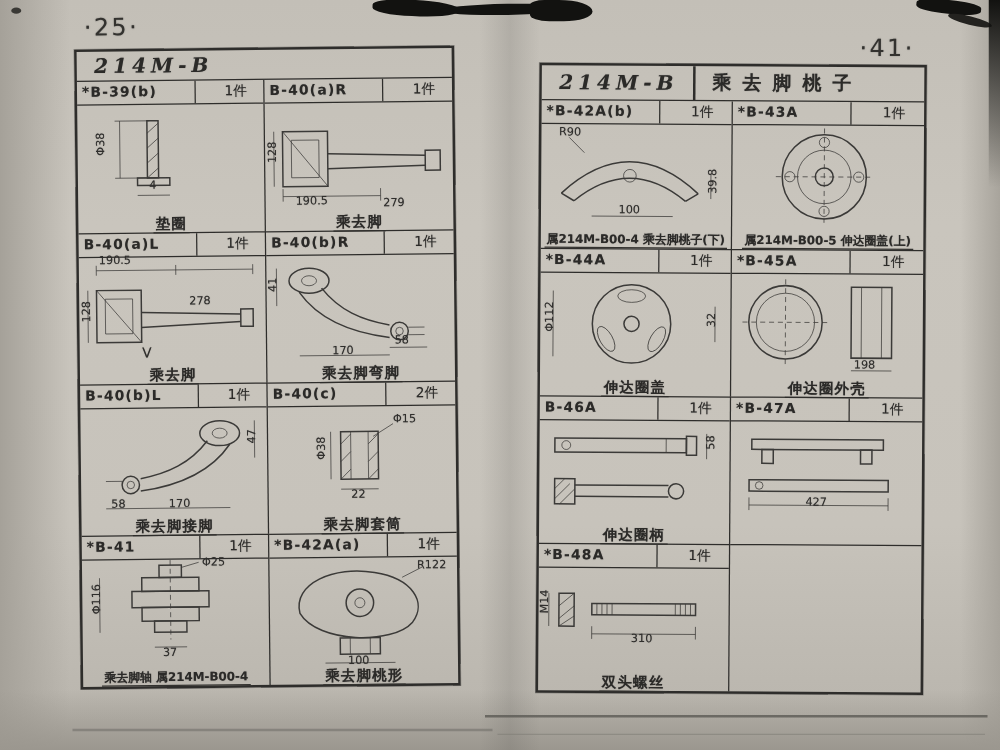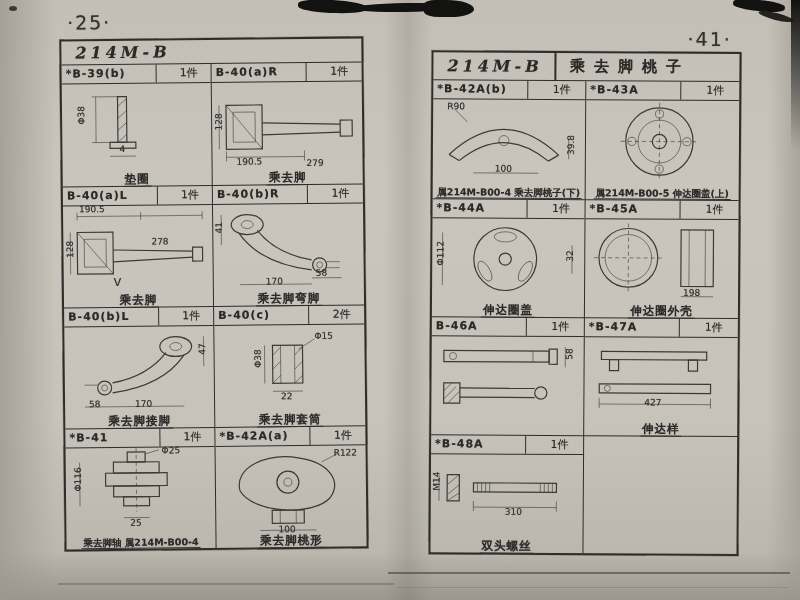--- a/index.html
+++ b/index.html
@@ -246,21 +246,21 @@
             <rect x="40" y="25" width="62" height="13"></rect>
             <rect x="48" y="38" width="46" height="11"></rect>
             <rect x="58" y="49" width="26" height="9"></rect>
             <line class="thin" stroke-dasharray="4 3" x1="71" y1="0" x2="71" y2="64"></line>
             <line class="thin" x1="14" y1="14" x2="14" y2="58"></line>
             <line class="thin" x1="80" y1="6" x2="94" y2="2"></line>
             <line class="thin" x1="58" y1="70" x2="84" y2="70"></line>
           </svg>
           <span class="dim rot" style="left:0px;top:26px;">Φ116</span>
           <span class="dim" style="left:96px;top:-2px;">Φ25</span>
-          <span class="dim" style="left:64px;top:70px;">25</span>
+          <span class="dim" style="left:64px;top:70px;">37</span>
         </div>
         <div class="cell-cap"><span class="capline cap-sm">乘去脚轴 属214M-B00-4</span></div>
       </div>
 
       <div class="cell bT">
         <div class="cell-head">
           <span class="lab">*B-42A(a)</span>
           <span class="qty">1件</span>
         </div>
         <div class="cell-body">
@@ -393,41 +393,41 @@
             <rect x="12" y="46" width="16" height="20"></rect>
             <line class="thin" x1="12" y1="54" x2="20" y2="46"></line>
             <line class="thin" x1="12" y1="62" x2="24" y2="50"></line>
             <line class="thin" x1="16" y1="66" x2="28" y2="54"></line>
             <line x1="28" y1="51" x2="102" y2="51"></line>
             <line x1="28" y1="60" x2="102" y2="60"></line>
             <circle cx="108" cy="55.5" r="6"></circle>
           </svg>
           <span class="dim rot" style="left:132px;top:12px;">58</span>
         </div>
+        <div class="cell-cap"><span class="capline">伸达圈柄</span></div>
       </div>
 
       <div class="cell bT">
         <div class="cell-head">
           <span class="lab">*B-47A</span>
           <span class="qty">1件</span>
         </div>
         <div class="cell-body">
           <svg class="draw" viewBox="0 0 150 84">
             <rect x="16" y="14" width="104" height="8"></rect>
             <rect x="24" y="22" width="9" height="11"></rect>
             <rect x="102" y="22" width="9" height="11"></rect>
             <rect x="14" y="46" width="110" height="9"></rect>
             <circle class="thin" cx="22" cy="50.5" r="3"></circle>
             <line class="thin" x1="14" y1="66" x2="124" y2="66"></line>
             <line class="thin" x1="14" y1="60" x2="14" y2="70"></line>
             <line class="thin" x1="124" y1="60" x2="124" y2="70"></line>
           </svg>
           <span class="dim" style="left:60px;top:60px;">427</span>
         </div>
-        <div class="cell-cap"><span class="capline">伸达样</span></div>
       </div>
 
       <div class="cell bR bT">
         <div class="cell-head">
           <span class="lab">*B-48A</span>
           <span class="qty">1件</span>
         </div>
         <div class="cell-body">
           <svg class="draw" viewBox="0 0 150 84">
             <rect x="16" y="20" width="12" height="26"></rect>

